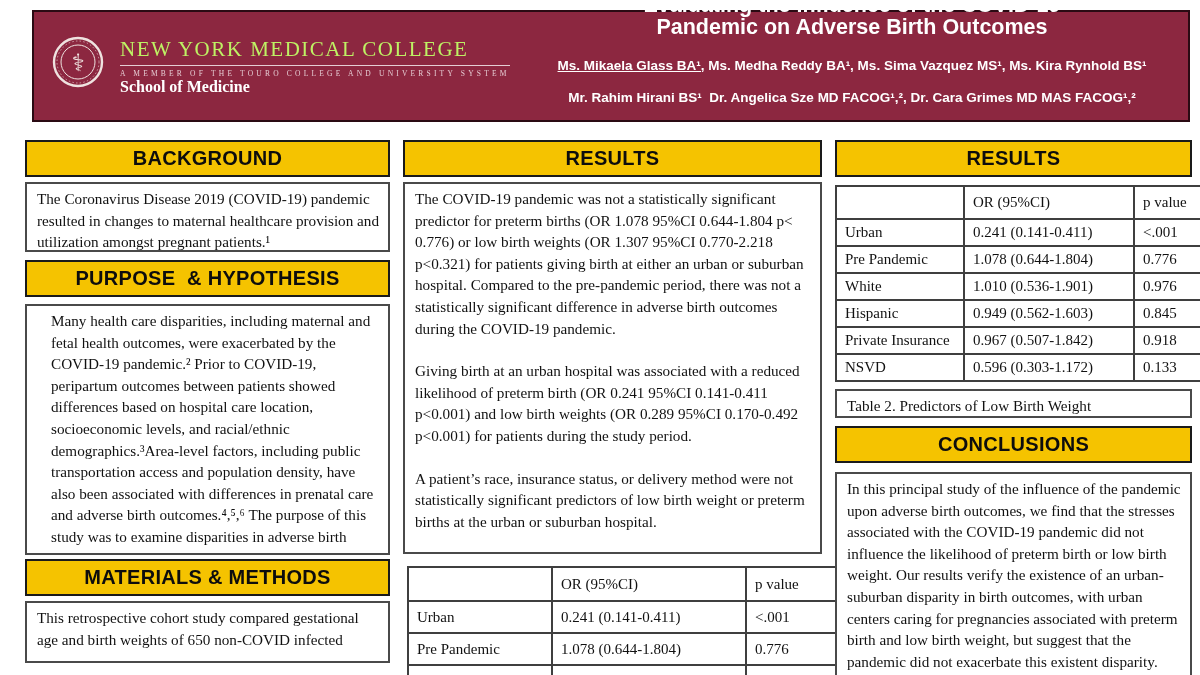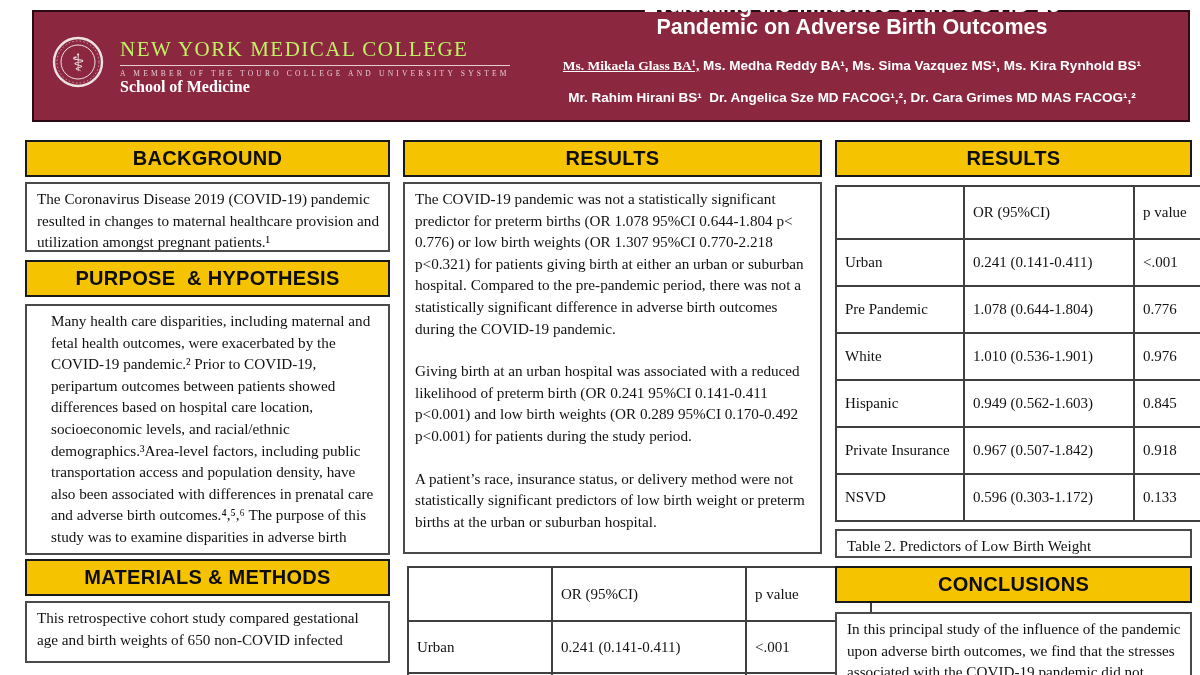--- a/index.html
+++ b/index.html
@@ -27,21 +27,21 @@
     color:#e6ccd3; margin-top:3px; white-space:nowrap;
   }
   .school { font-family:"Liberation Serif", serif; font-weight:bold; font-size:16px; color:#ffffff; }
 
   .titleblock {
     flex:1; display:flex; flex-direction:column; justify-content:center; align-items:center;
     padding:2px 10px 4px 0; color:#ffffff; font-family:"Liberation Sans", sans-serif; text-align:center;gap:16px;
   }
   .title { font-size:21.5px; font-weight:bold; line-height:22px; }
   .authors { font-size:13.5px; font-weight:bold; line-height:15.5px; margin-top:4px; white-space:pre-wrap; }
-  .authors .u { text-decoration:underline;font-family:Liberation Serif, serif; }
+  .authors .u { text-decoration:underline; }
   .affil { font-size:14px; line-height:14px; margin-top:1px; font-weight:normal; }
 
   
   .col { position:absolute; top:140px; }
   #col1 { left:25px;  width:365px; }
   #col2 { left:403px; width:419px; }
   #col3 { left:835px; width:357px; }
 
   .sec-h {
     background:#F5C300; border:2px solid #1a1a1a; box-sizing:border-box;
@@ -61,21 +61,21 @@
   #purpose-box  { height:251px; margin:7px 0 4px;padding-left:24px; }
   #methods-box  { height:62px;  margin:5px 0 0; }
   #results-box  { height:372px; margin:5px 0 12px; }
   #caption-box  { height:29px;  margin:7px 0 8px; }
   #concl-box    { height:212px; margin:9px 0 0; }
 
   
   table { border-collapse:collapse; background:#fff; table-layout:fixed; }
   th, td {
     border:2px solid #3f3f3f; font-family:"Liberation Serif", serif;
-    font-size:15px; font-weight:normal; text-align:left; padding:12px 8px;
+    font-size:15px; font-weight:normal; text-align:left; padding:2px 8px;
     overflow:hidden; white-space:nowrap;
   }
   #lbw-table { width:351px; margin-top:8px; }
   #lbw-table th { height:27px; }
   #lbw-table td { height:21px; }
   #lbw-table .c0 { width:110px; } #lbw-table .c1 { width:152px; } #lbw-table .c2 { width:89px; }
 
   #mid-table { width:409px; margin-left:4px; }
   #mid-table th { height:28px; }
   #mid-table td { height:26px; }

